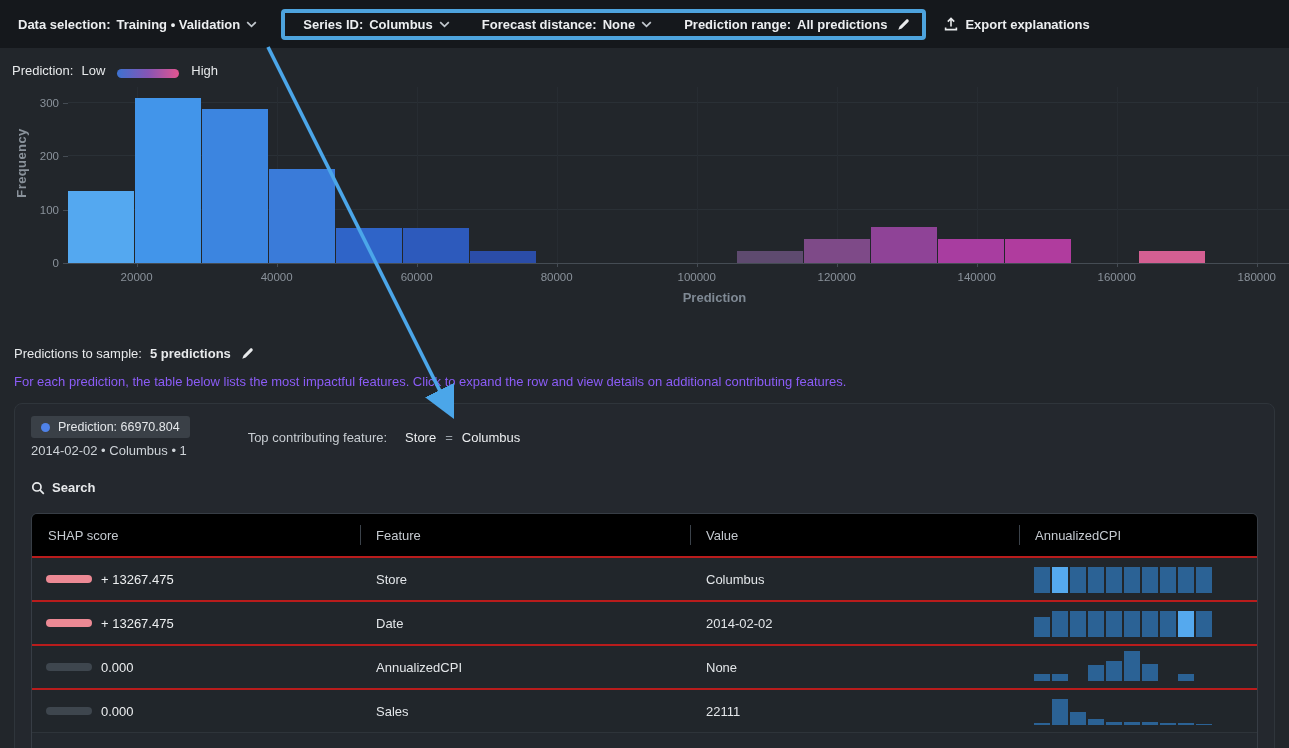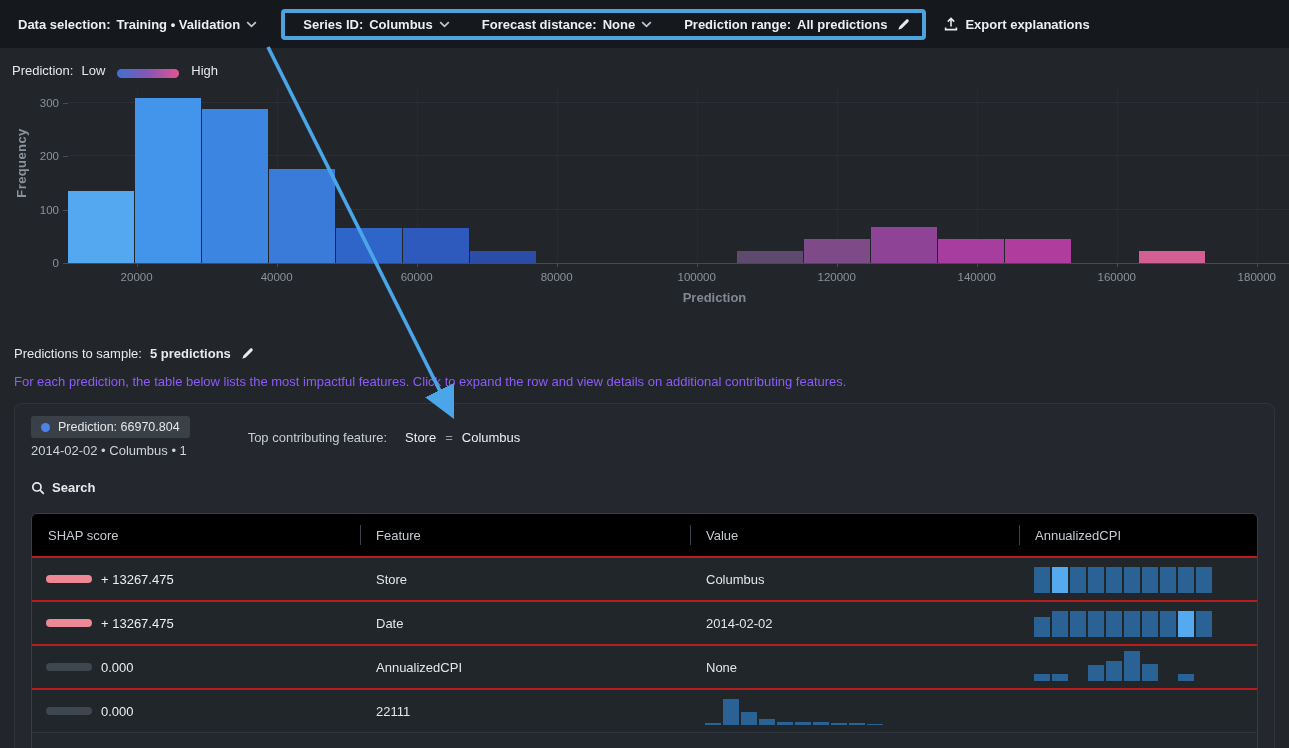--- a/index.html
+++ b/index.html
@@ -314,20 +314,21 @@
               <div class="mini-bar" style="height: 7px; background: rgb(43, 98, 149);"></div>
               <div class="mini-bar" style="height: 0px; background: transparent;"></div>
             </div>
           </div>
         </div>
         <div class="trow">
           <div class="cell shap-cell">
             <div class="pill zero"></div>
             <div class="score">0.000</div>
           </div>
+          <div class="cell">Sales</div>
           <div class="cell">22111</div>
           <div class="cell dist-cell">
             <div class="mini-chart">
               <div class="mini-bar" style="height: 2px; background: rgb(43, 98, 149);"></div>
               <div class="mini-bar" style="height: 26px; background: rgb(43, 98, 149);"></div>
               <div class="mini-bar" style="height: 13px; background: rgb(43, 98, 149);"></div>
               <div class="mini-bar" style="height: 6px; background: rgb(43, 98, 149);"></div>
               <div class="mini-bar" style="height: 3px; background: rgb(43, 98, 149);"></div>
               <div class="mini-bar" style="height: 3px; background: rgb(43, 98, 149);"></div>
               <div class="mini-bar" style="height: 3px; background: rgb(43, 98, 149);"></div>

